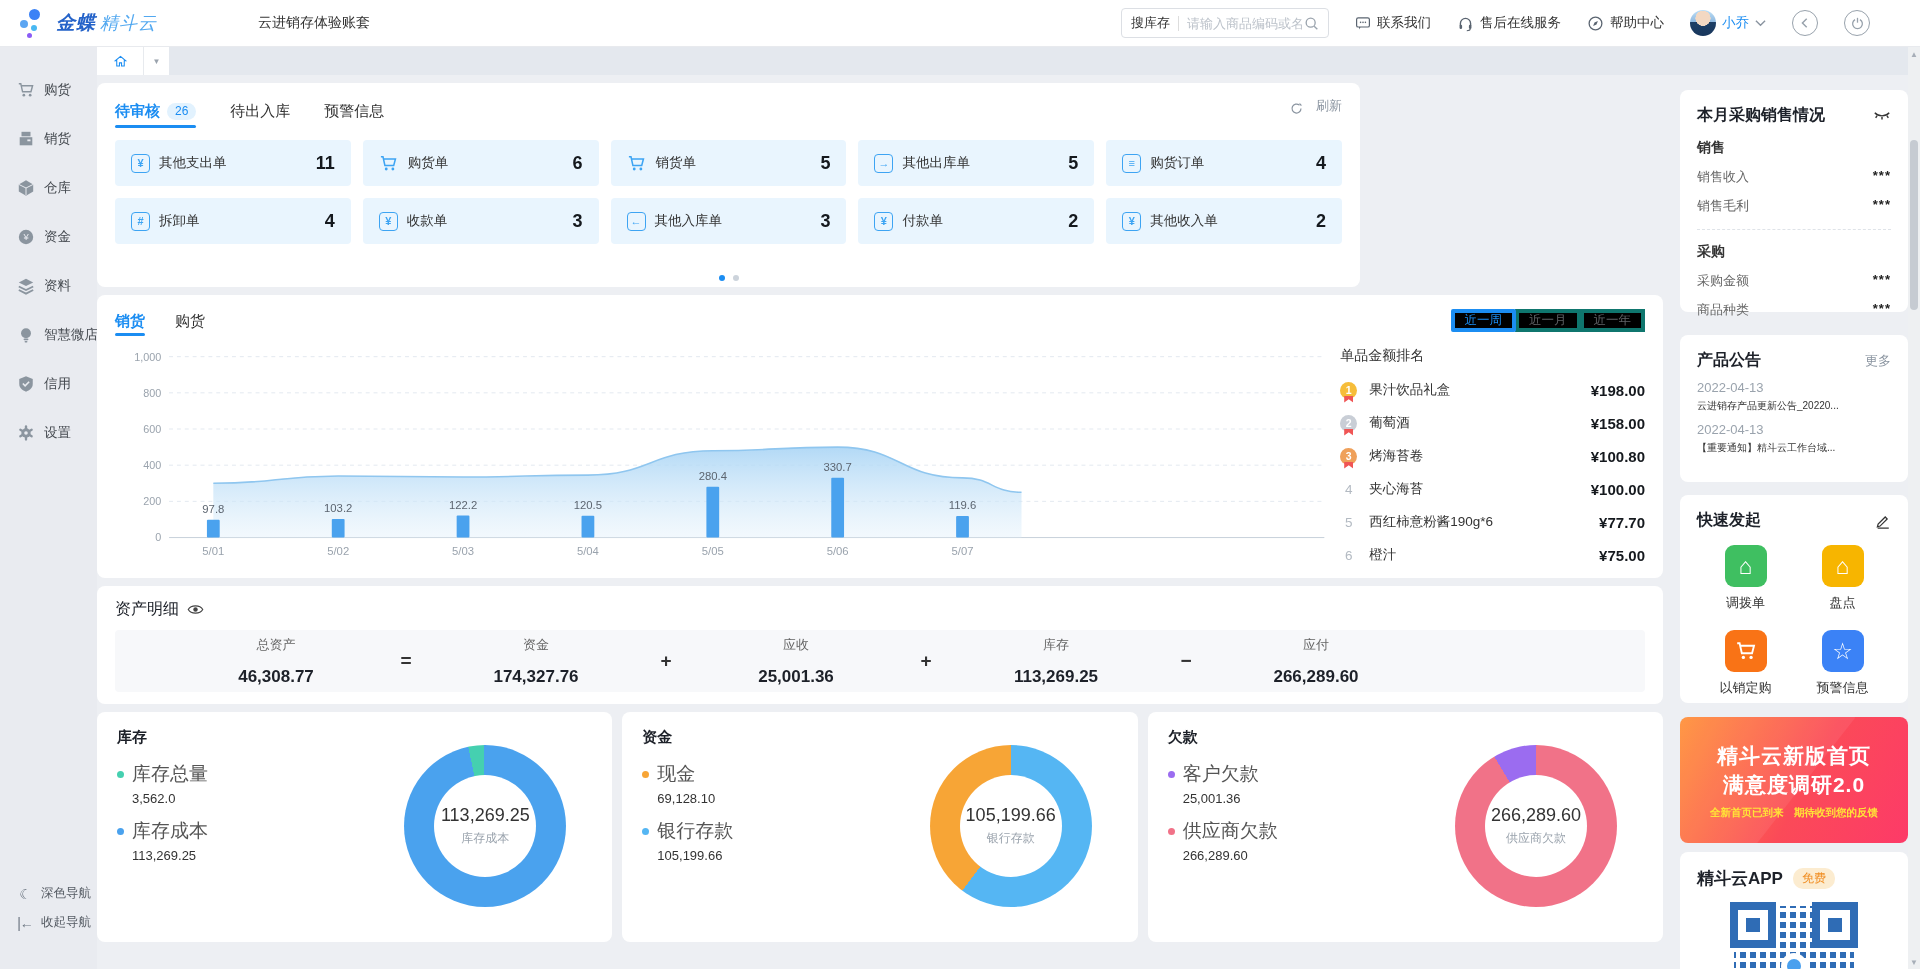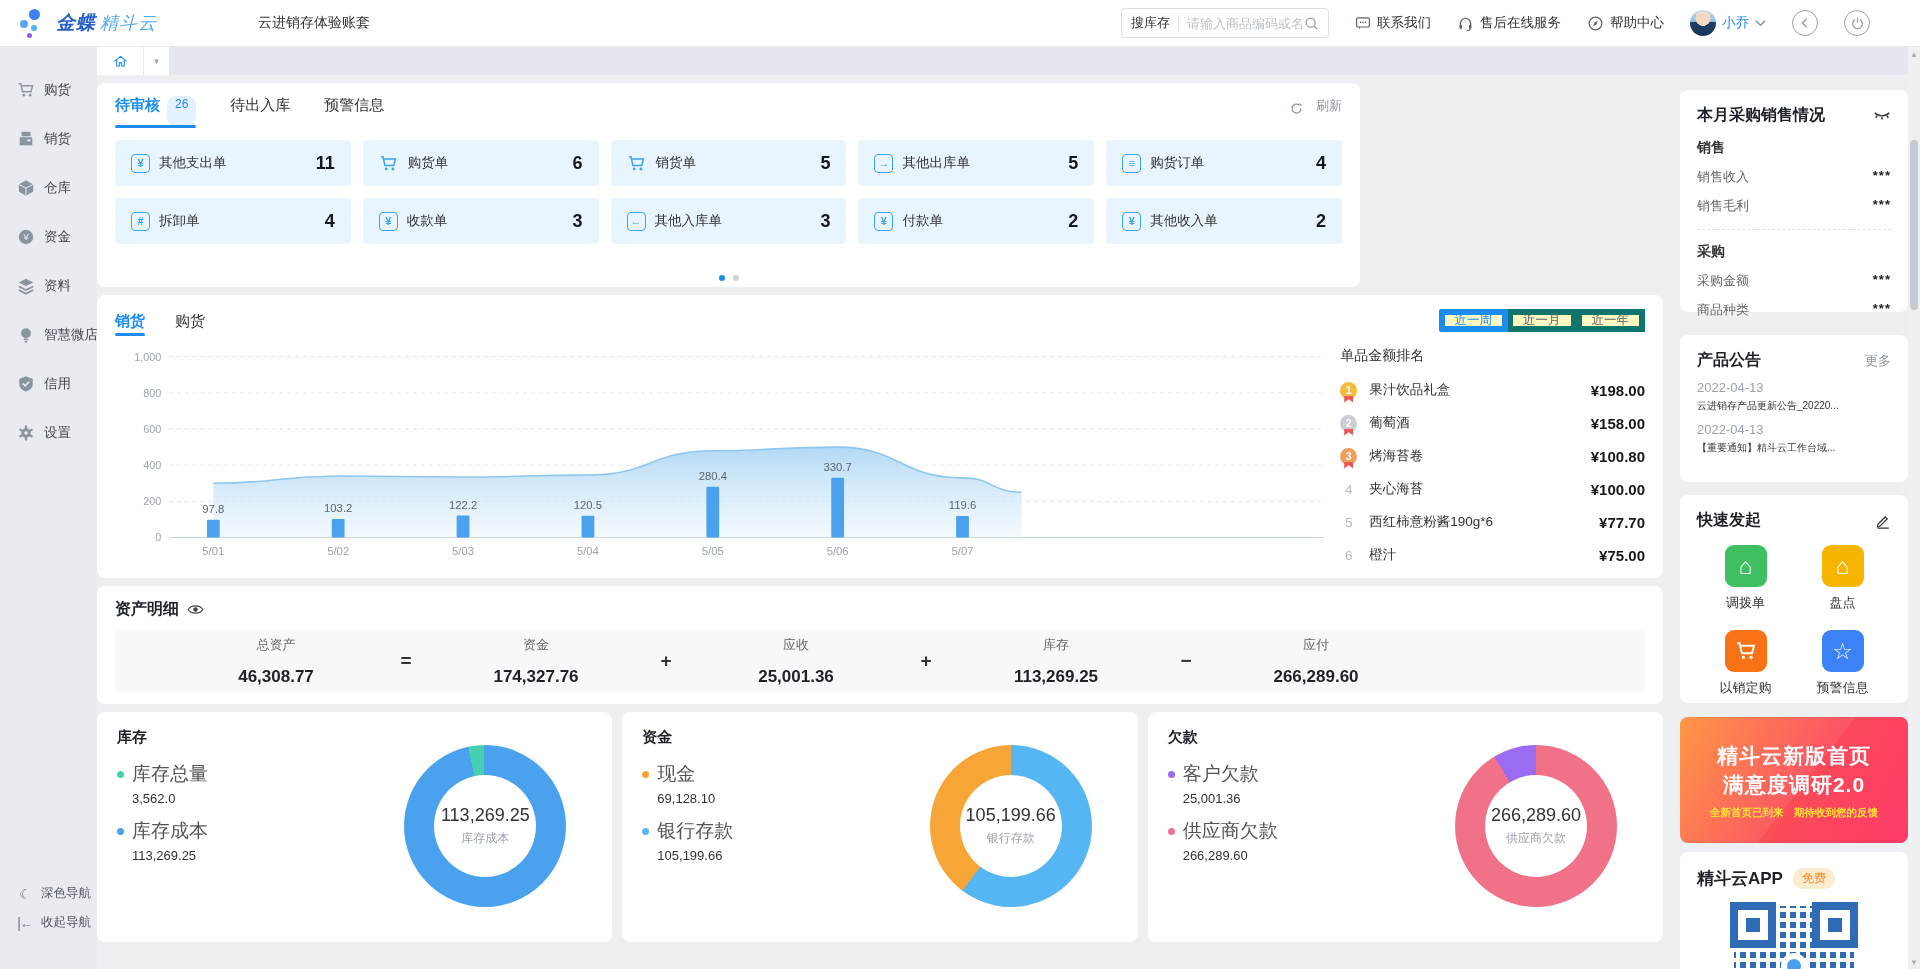--- a/index.html
+++ b/index.html
@@ -51,21 +51,21 @@
   .side-label{font-size:13.5px;color:#44494f;white-space:nowrap}
   .side-footer{position:absolute;left:0;bottom:38px;width:100%;display:flex;flex-direction:column;gap:12px}
   .side-foot-item{display:flex;align-items:center;gap:8px;padding-left:17px;cursor:pointer;color:#6b7581}
   .side-foot-item .gly{font-size:14px;width:16px;text-align:center;letter-spacing:-1px}
   .side-foot-label{font-size:12.5px;color:#555b63;white-space:nowrap}
   
   .main{position:absolute;left:97px;top:75px;width:1566px}
   .panel{background:#fff;border-radius:8px}
   .panel-tasks{width:1263px;height:204px;margin-top:8px;padding:13px 18px;position:relative}
   .task-tabs{display:flex;align-items:center;gap:34px;height:30px}
-  .ttab{font-size:15px;color:#333;cursor:pointer;display:flex;gap:7px;
+  .ttab{font-size:15px;color:#333;cursor:pointer;display:flex;align-items:center;gap:7px;
     height:30px;position:relative}
   .ttab.active{color:#1b8df2;font-weight:700}
   .ttab.active::after{content:"";position:absolute;left:0;right:0;bottom:-2px;height:3px;
     background:#1b8df2;border-radius:2px}
   .tbadge{background:#e2f2fe;color:#1b8df2;font-size:12px;font-weight:400;border-radius:9px;
     padding:1px 8px;line-height:15px}
   .refresh{position:absolute;right:18px;top:14px;display:flex;align-items:flex-end;gap:13px;
     color:#8a94a0;font-size:13px;cursor:pointer}
   .cards-grid{display:grid;grid-template-columns:repeat(5,1fr);gap:12px;margin-top:14px}
   .tcard{background:#e9f5fe;border-radius:4px;height:46px;display:flex;align-items:center;
@@ -78,41 +78,41 @@
   .pager{position:absolute;left:0;right:0;bottom:6px;display:flex;justify-content:center;gap:8px}
   .pdot{width:6px;height:6px;border-radius:50%;background:#ccd3db;cursor:pointer}
   .pdot.active{background:#1b8df2}
   
   .panel-sales{width:1566px;height:283px;margin-top:8px;padding:12px 18px;position:relative}
   .sales-tabs{display:flex;gap:30px;height:28px;align-items:center}
   .stab{font-size:15px;color:#333;cursor:pointer;position:relative;height:28px;display:flex;align-items:center}
   .stab.active{color:#1b8df2;font-weight:700}
   .stab.active::after{content:"";position:absolute;left:0;right:0;bottom:-1px;height:3px;background:#1b8df2;border-radius:2px}
   .range-group{position:absolute;right:18px;top:14px;display:flex}
-  .rbtn{height:23px;padding:0 10px;border:6px solid #0f766e;background:#fef9c3;font-size:12.5px;
+  .rbtn{height:23px;padding:0 10px;border:4px solid #0f766e;background:#000000;font-size:12.5px;
     color:#606266;display:flex;align-items:center;cursor:pointer;margin-left:-1px}
   .rbtn.active{border-color:#1b8df2;color:#1b8df2;z-index:1;border-radius:2px}
   .sales-body{display:flex;margin-top:6px}
   .ranking{width:310px;margin-left:8px;padding-top:6px}
   .rank-title{font-size:14px;color:#333}
   .rank-list{margin-top:10px;display:flex;flex-direction:column;gap:3px}
   .rank-row{display:flex;align-items:center;height:30px;cursor:pointer}
   .medal{position:relative;width:17px;height:17px;border-radius:50%;color:#fff;font-size:10.5px;
     font-weight:700;display:flex;align-items:center;justify-content:center;flex:none}
   .medal::after{content:"";position:absolute;top:14px;left:4px;width:9px;height:7px;background:#f05555;
     clip-path:polygon(0 0,100% 0,100% 100%,50% 55%,0 100%)}
   .m1{background:#f6bd3a}.m2{background:#c9ced6}.m3{background:#efa05a}
   .rank-num{width:17px;text-align:center;color:#b3bac2;font-size:13.5px;flex:none}
   .rank-name{margin-left:12px;font-size:13.5px;color:#333;white-space:nowrap;overflow:hidden;
     text-overflow:ellipsis;flex:1}
   .rank-amt{font-size:15px;font-weight:700;color:#15191e;margin-left:8px}
   
   .panel-assets{width:1566px;height:118px;margin-top:8px;padding:13px 18px 10px}
   .assets-head{display:flex;align-items:center;gap:8px}
-  .assets-title{font-size:16px;font-weight:700;color:#1d2129}
+  .assets-title{font-size:16px;font-weight:400;color:#1d2129}
   .eye-btn{cursor:pointer;display:flex;align-items:center}
   .formula{margin-top:10px;background:#f7f8fa;border-radius:4px;height:62px;display:flex;
     align-items:center;padding-left:70px}
   .fseg{width:182px;text-align:center}
   .fseg .flabel{font-size:13px;color:#666}
   .fseg .fvalue{font-size:17px;font-weight:700;color:#1d2129;margin-top:13px}
   .fop{width:78px;text-align:center;font-size:19px;font-weight:700;color:#333}
   .asset-cards{display:flex;gap:10px;margin-top:8px}
   .acard{background:#fff;border-radius:8px;flex:1;height:230px;padding:16px 20px;position:relative}
   .acard-title{font-size:15px;font-weight:700;color:#1d2129}

